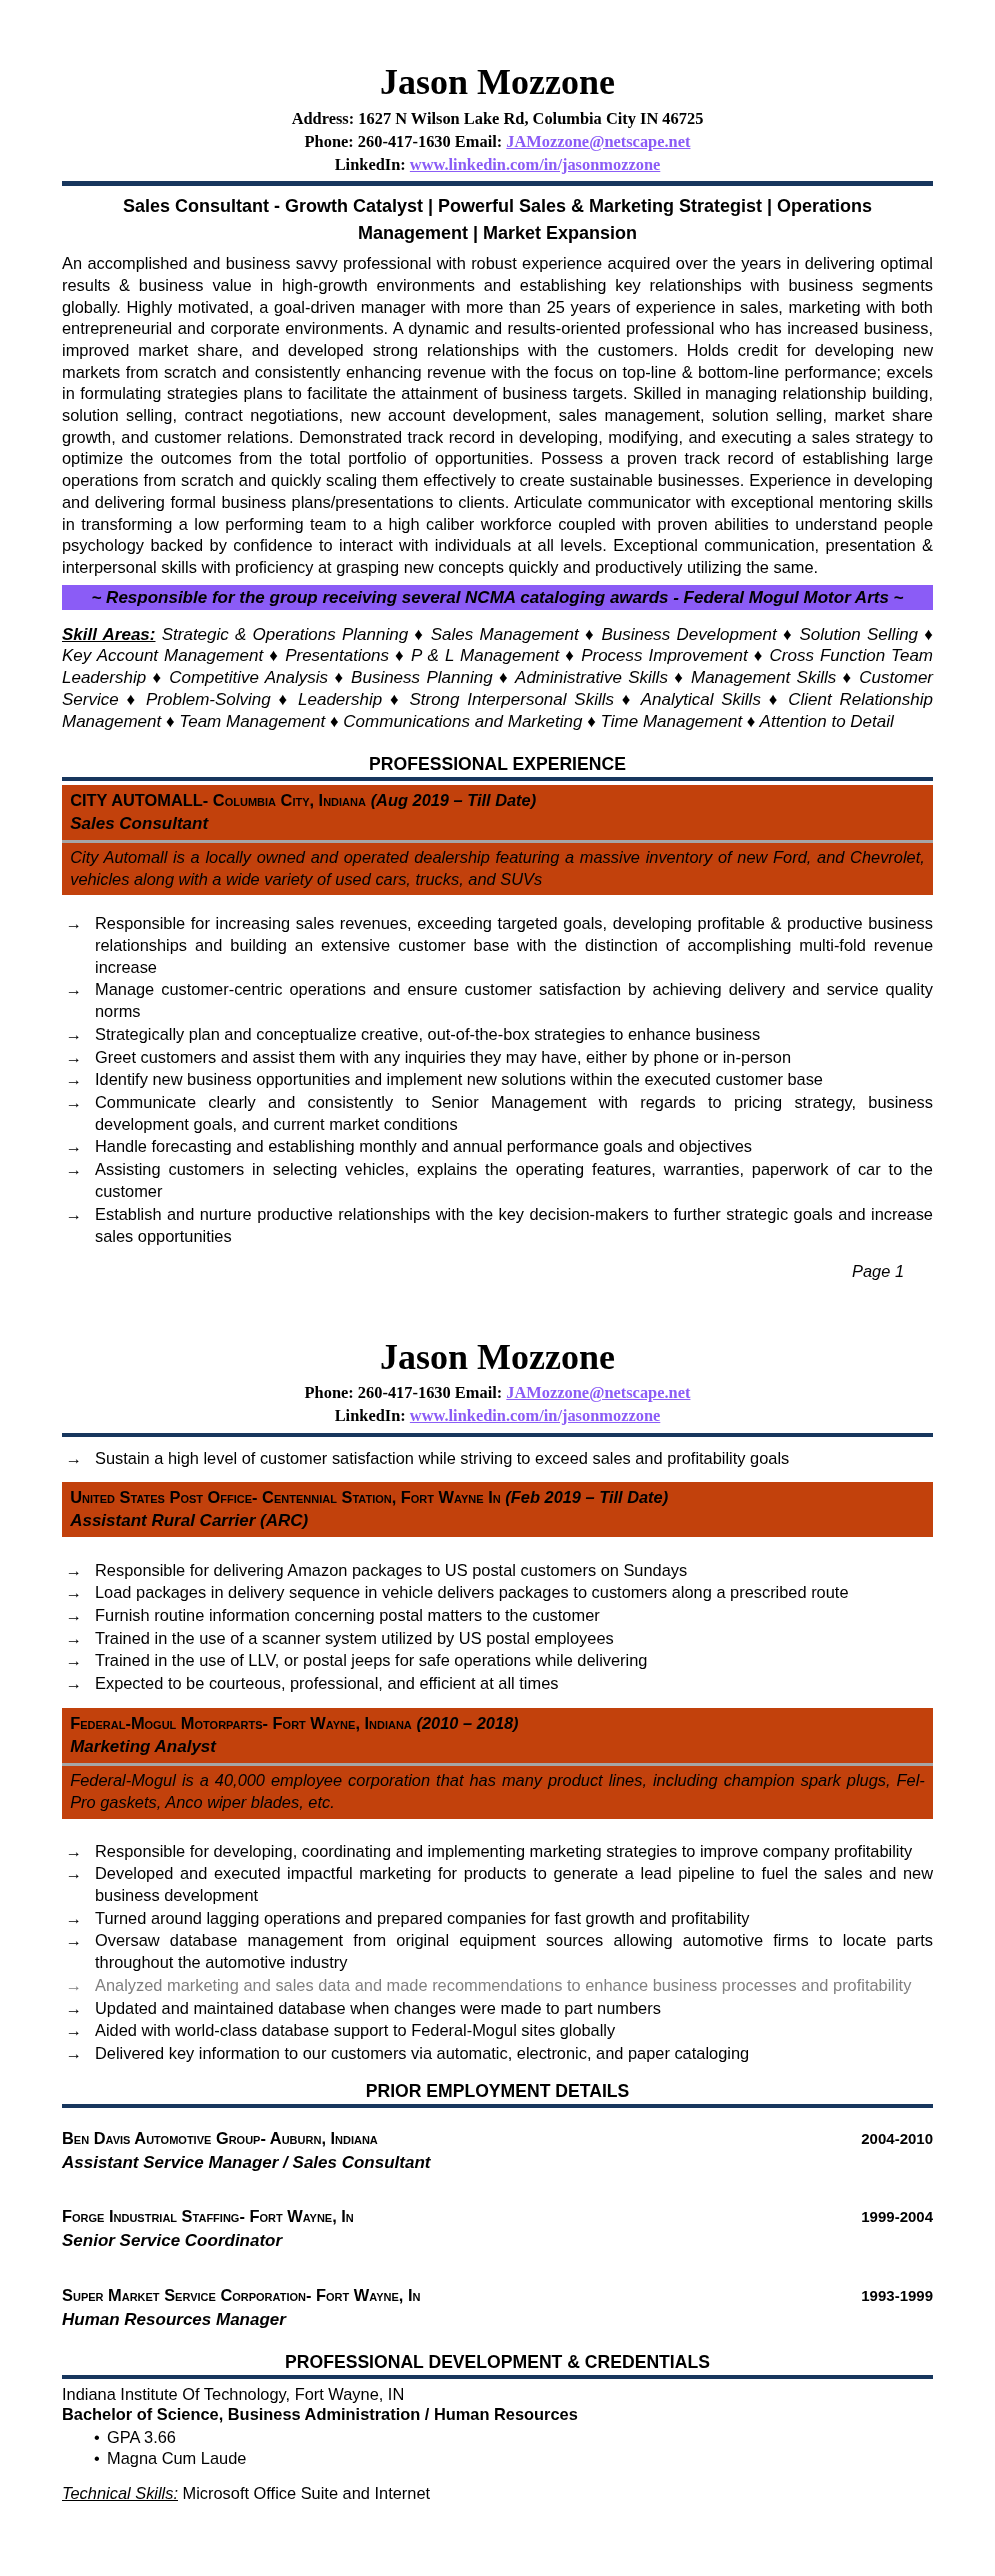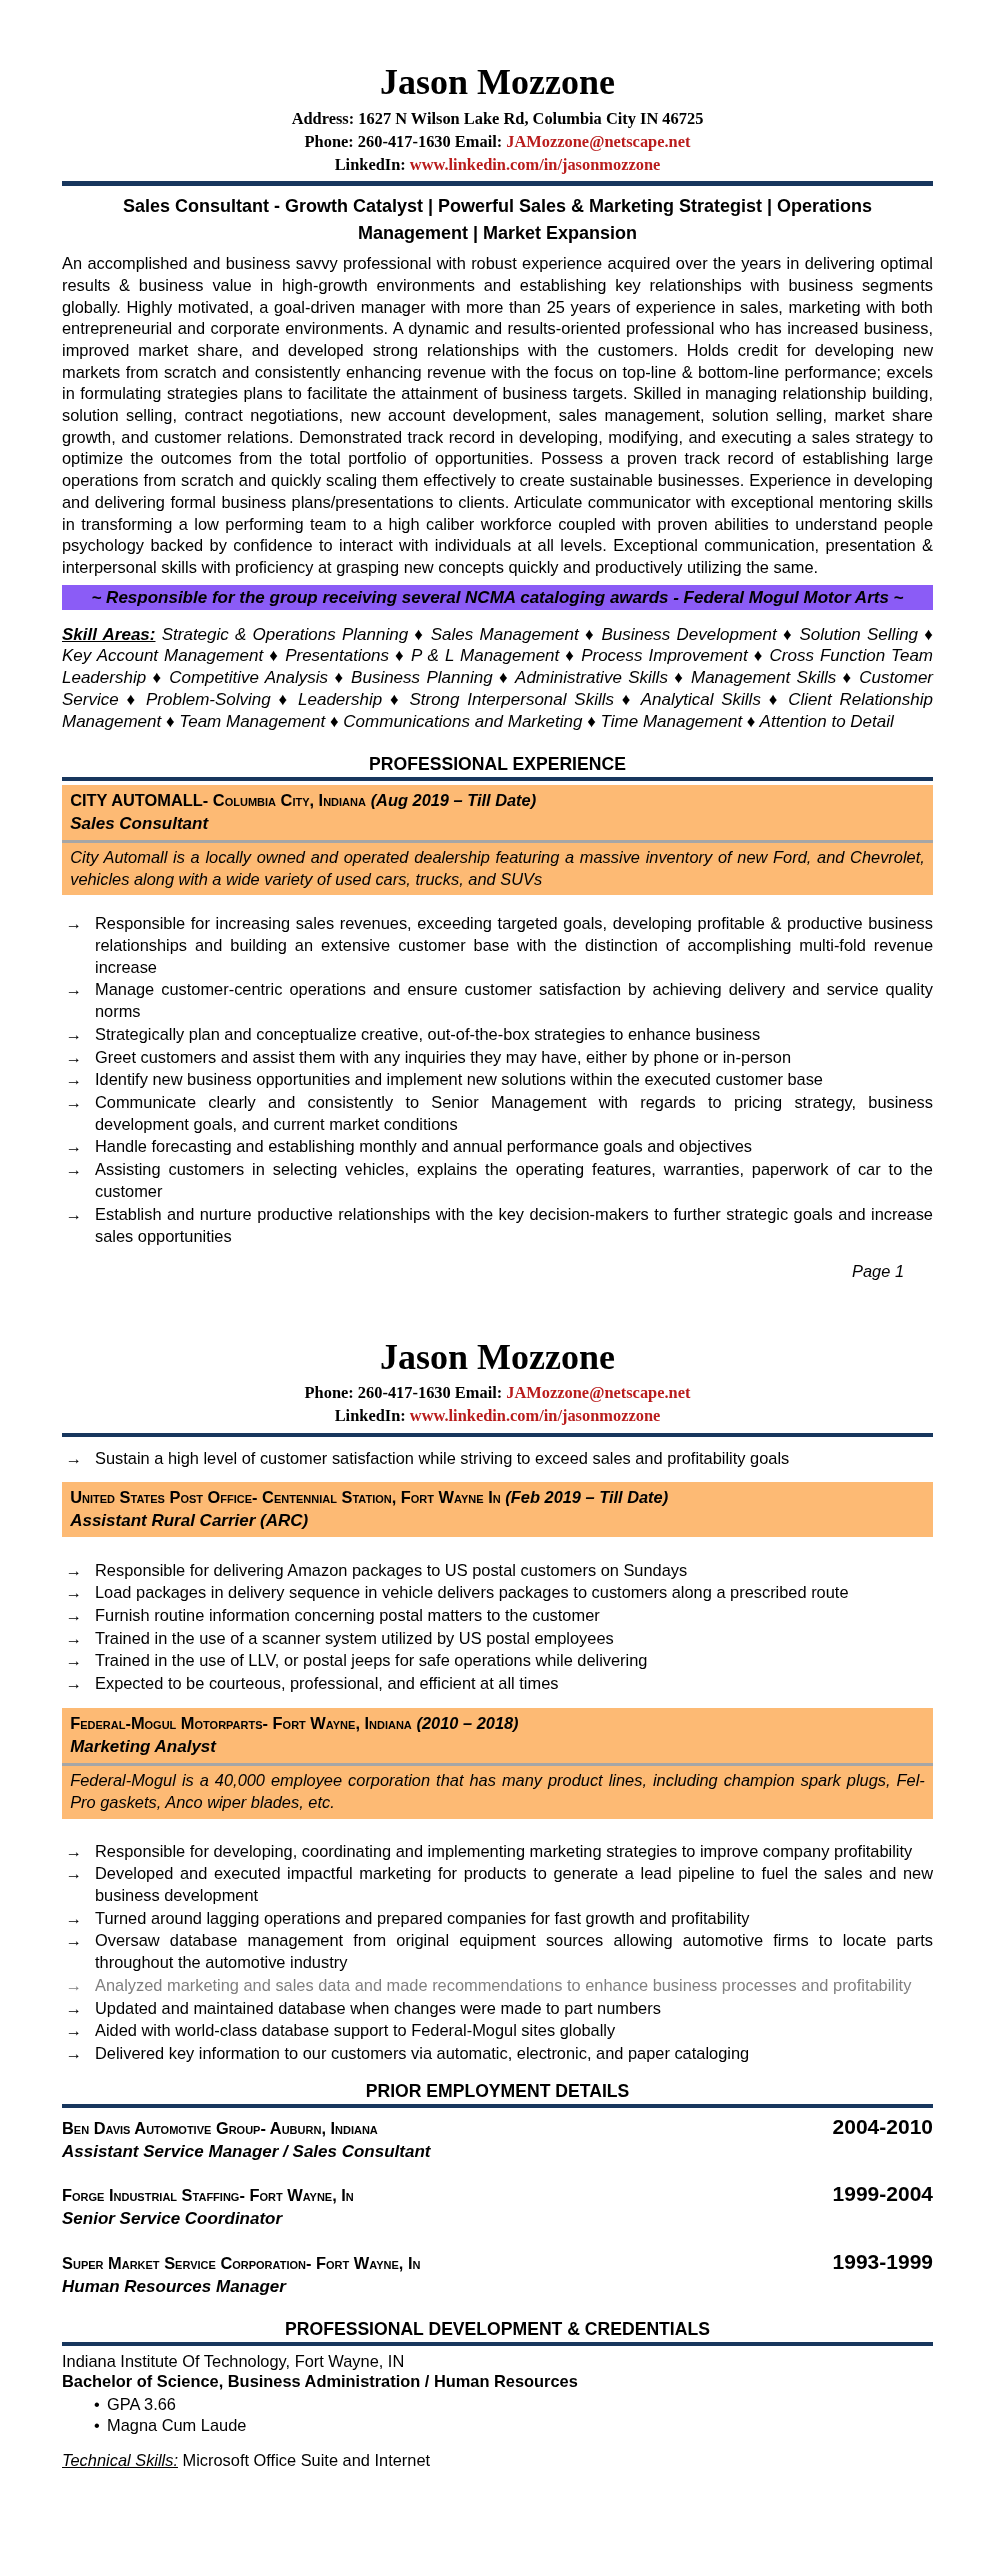--- a/index.html
+++ b/index.html
@@ -9,21 +9,21 @@
     -webkit-font-smoothing:antialiased;
   }
   .doc{padding:0 62px;width:871px;}
   
   .name{
     font-family:"Liberation Serif",serif;font-weight:bold;
     font-size:36px;line-height:40px;text-align:center;margin:0;
   }
   .contact{text-align:center;font-family:"Liberation Serif",serif;font-weight:bold;
     font-size:16.4px;line-height:23px;margin-top:4.7px;}
-  .link{color:#b91c1c;cursor:pointer;}
+  .link{color:#8b5cf6;text-decoration:underline;cursor:pointer;}
   .rule{background:#17365D;border:none;}
   .rule.thick{height:4.7px;margin-top:5.3px;}
   .rule.thin{height:4.1px;margin-top:1.8px;}
   
   .headline{
     font-weight:bold;font-size:18px;line-height:27px;text-align:center;
     max-width:820px;margin:7.6px auto 0 auto;
   }
   
   .para{font-size:16.4px;line-height:21.7px;text-align:justify;margin:0;}
@@ -34,21 +34,21 @@
   }
   .skills{font-style:italic;font-size:17px;line-height:21.7px;text-align:justify;margin:14px 0 0 0;}
   .skills-label{font-weight:bold;text-decoration:underline;}
   .skill:not(:last-child)::after{content:" \2666  ";}
   
   .section-title{
     font-size:17.6px;line-height:22px;font-weight:bold;text-align:center;
     margin:21px 0 0 0;
   }
   
-  .job-box{background:#fdba74;margin-top:3.5px;padding:4.7px 8.2px 4.7px 8.2px;}
+  .job-box{background:#c2410c;margin-top:3.5px;padding:4.7px 8.2px 4.7px 8.2px;}
   .job-company{font-weight:bold;font-size:16.4px;line-height:22px;font-variant:small-caps;}
   .job-dates{font-weight:bold;font-style:italic;font-size:16.4px;margin-left:4.7px;}
   .job-role{font-weight:bold;font-style:italic;font-size:17px;line-height:22px;margin-top:1.8px;}
   .job-sep{height:2.9px;background:#A6A6A6;margin:4.7px -8.2px 3.5px -8.2px;}
   .job-desc{font-style:italic;font-size:16.4px;line-height:21.7px;text-align:justify;margin:4.7px 0 0 0;}
   
   .bullets{list-style:none;margin:0;padding:0;}
   .bullets li{
     position:relative;padding-left:33px;font-size:16.4px;line-height:22px;
     text-align:justify;margin:0 0 0.6px 0;
@@ -60,21 +60,21 @@
   .mt-bullets-p2b{margin-top:22px;}
   .mt-bullets-p2c{margin-top:21px;}
   
   .page-label{font-style:italic;font-size:16.4px;line-height:22px;text-align:right;padding-right:29px;}
   .page-label.p1{margin-top:13px;}
   
   .name2{margin-top:55px;}
   
   .prior-entry{margin-top:8.2px;margin-bottom:20.5px;}
   .prior-row{display:flex;justify-content:space-between;align-items:baseline;}
-  .prior-dates{font-weight:bold;font-size:21px;line-height:22px;}
+  .prior-dates{font-weight:bold;font-size:15px;line-height:22px;margin-top:12px;}
   
   .edu-school{font-size:16.4px;line-height:20px;margin-top:5.3px;}
   .edu-degree{font-weight:bold;font-size:16.4px;line-height:21px;}
   .dot-bullets{list-style:none;margin:1.8px 0 0 0;padding:0;}
   .dot-bullets li{position:relative;padding-left:45px;font-size:16.4px;line-height:20.5px;}
   .dot-bullets li::before{content:"\2022";position:absolute;left:32px;top:0;}
   .tech{font-size:16.4px;line-height:22px;margin-top:14px;}
   .tech-label{font-style:italic;text-decoration:underline;}
   .spacer{display:inline;}
 </style>

